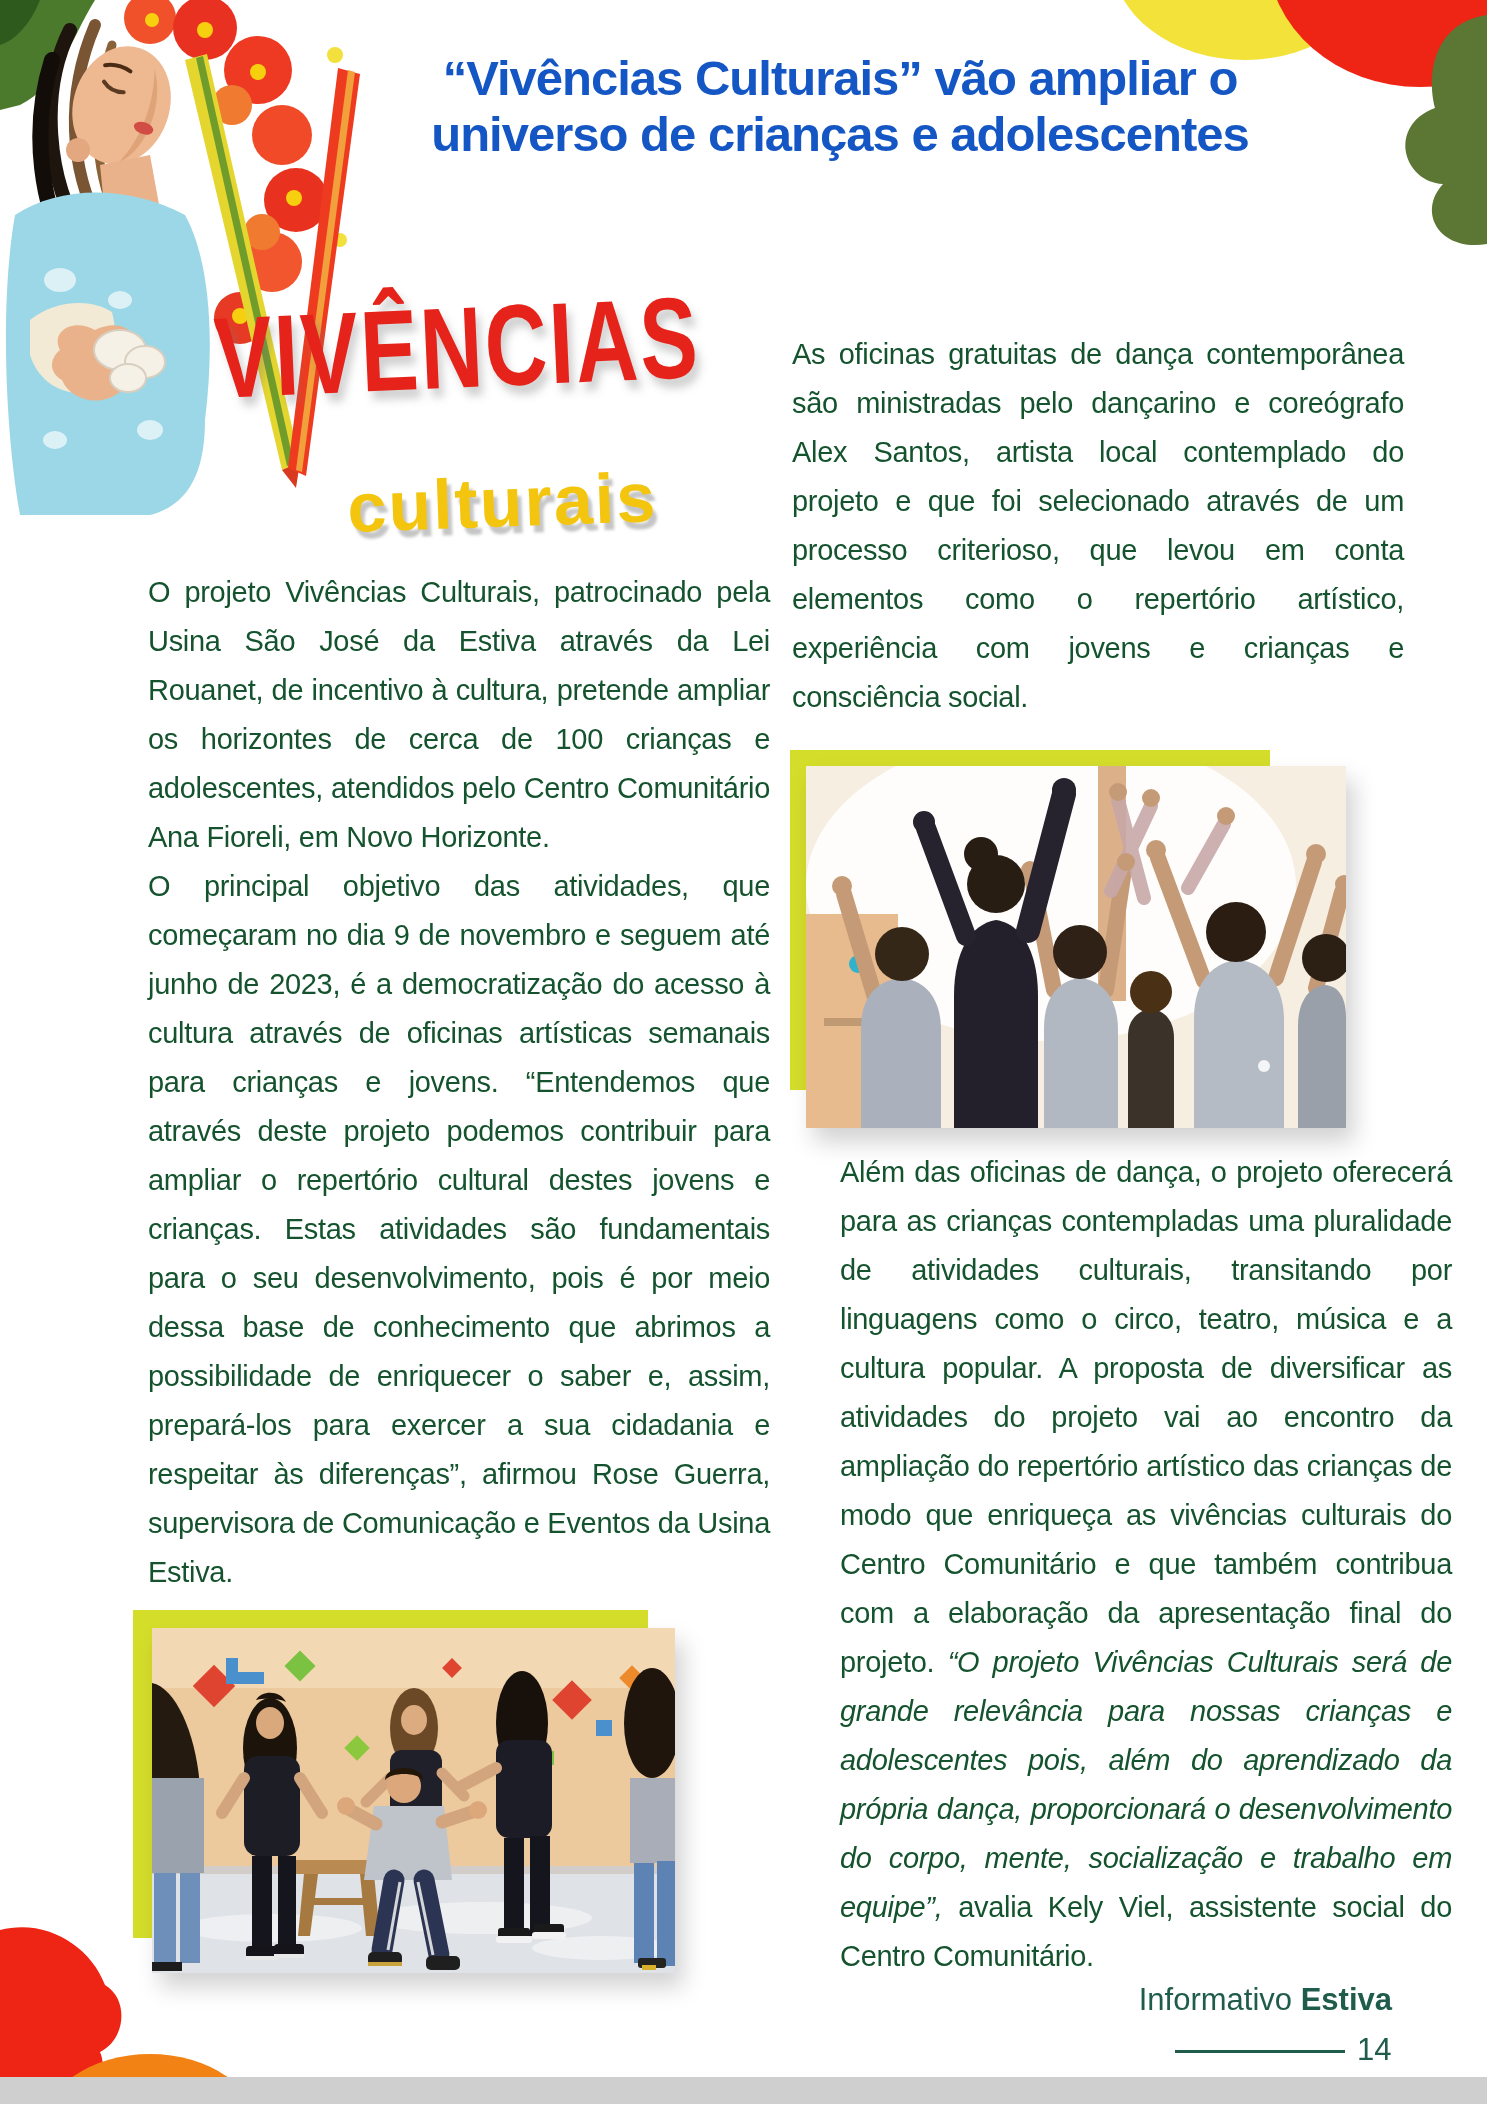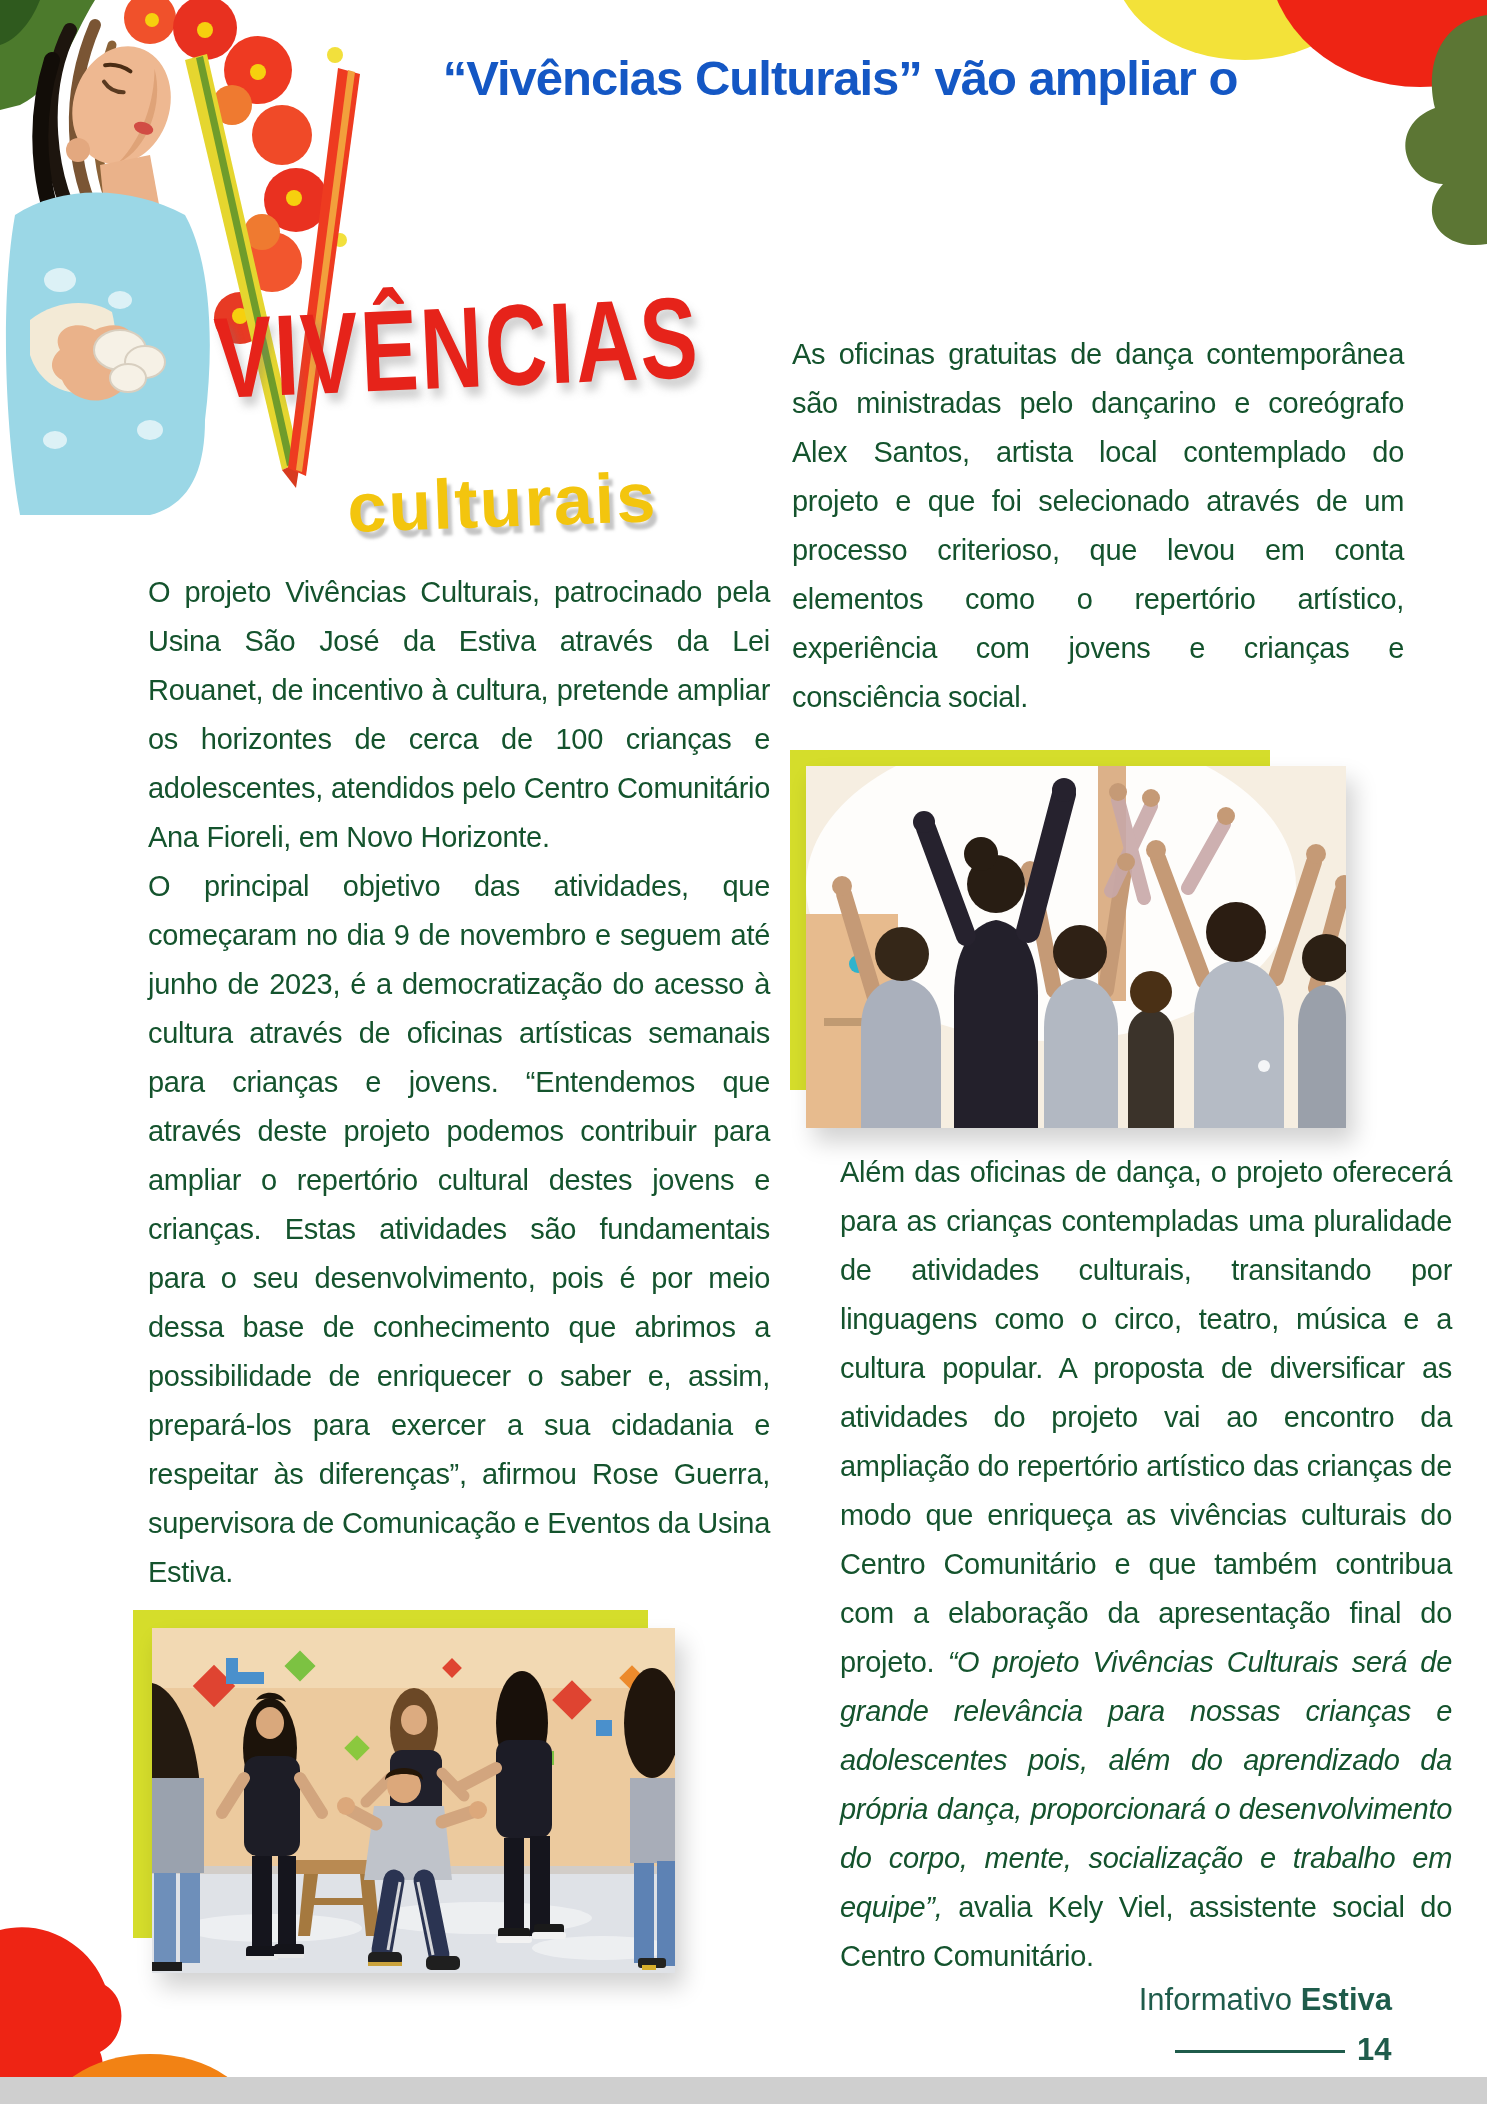--- a/index.html
+++ b/index.html
@@ -61,21 +61,21 @@
   .footer-brand{
     position:absolute;right:95px;top:1982px;
     font-size:31px;color:#1f5c4b;white-space:nowrap;
   }
   .footer-brand b{font-weight:bold;}
   .footer-rule{
     position:absolute;left:1175px;top:2050px;width:170px;height:3px;background:#1f5c4b;
   }
   .footer-page{
     position:absolute;left:1357px;top:2032px;
-    font-size:31px;font-weight:bold;color:#1f5c4b;
+    font-size:31px;font-weight:normal;color:#1f5c4b;
   }
 </style>
 </head>
 <body>
 
 <div class="page">
 
   <svg id="deco-top-right" class="deco" viewBox="0 0 400 270" aria-hidden="true">
     <ellipse cx="158" cy="-42" rx="133" ry="102" fill="#f3e239"></ellipse>
     <ellipse cx="333" cy="-45" rx="152" ry="132" fill="#ee2414"></ellipse>
@@ -144,20 +144,21 @@
       <polygon points="185,60 207,54 300,462 282,470" fill="#e5d62f"></polygon>
       <polygon points="196,58 203,56 294,464 287,466" fill="#6f9c2b"></polygon>
       <polygon points="282,470 300,462 296,488" fill="#d83a1f"></polygon>
       <polygon points="338,68 360,74 306,476 288,468" fill="#ee3b20"></polygon>
       <polygon points="348,70 355,72 302,472 296,470" fill="#f2a03c"></polygon>
     </g>
   </svg>
 
   <div class="headline">
     <div>“Vivências Culturais” vão ampliar o</div>
+    <div>universo de crianças e adolescentes</div>
   </div>
 
 
   <div class="logo-main">VIVÊNCIAS</div>
   <div class="logo-sub">culturais</div>
 
   <div id="left-col" class="bodycol">
     <p>O projeto Vivências Culturais, patrocinado pela Usina São José da Estiva através da Lei Rouanet, de incentivo à cultura, pretende ampliar os horizontes de cerca de 100 crianças e adolescentes, atendidos pelo Centro Comunitário Ana Fioreli, em Novo Horizonte.</p>
     <p>O principal objetivo das atividades, que começaram no dia 9 de novembro e seguem até junho de 2023, é a democratização do acesso à cultura através de oficinas artísticas semanais para crianças e jovens. “Entendemos que através deste projeto podemos contribuir para ampliar o repertório cultural destes jovens e crianças. Estas atividades são fundamentais para o seu desenvolvimento, pois é por meio dessa base de conhecimento que abrimos a possibilidade de enriquecer o saber e, assim, prepará-los para exercer a sua cidadania e respeitar às diferenças”, afirmou Rose Guerra, supervisora de Comunicação e Eventos da Usina Estiva.</p>
   </div>

